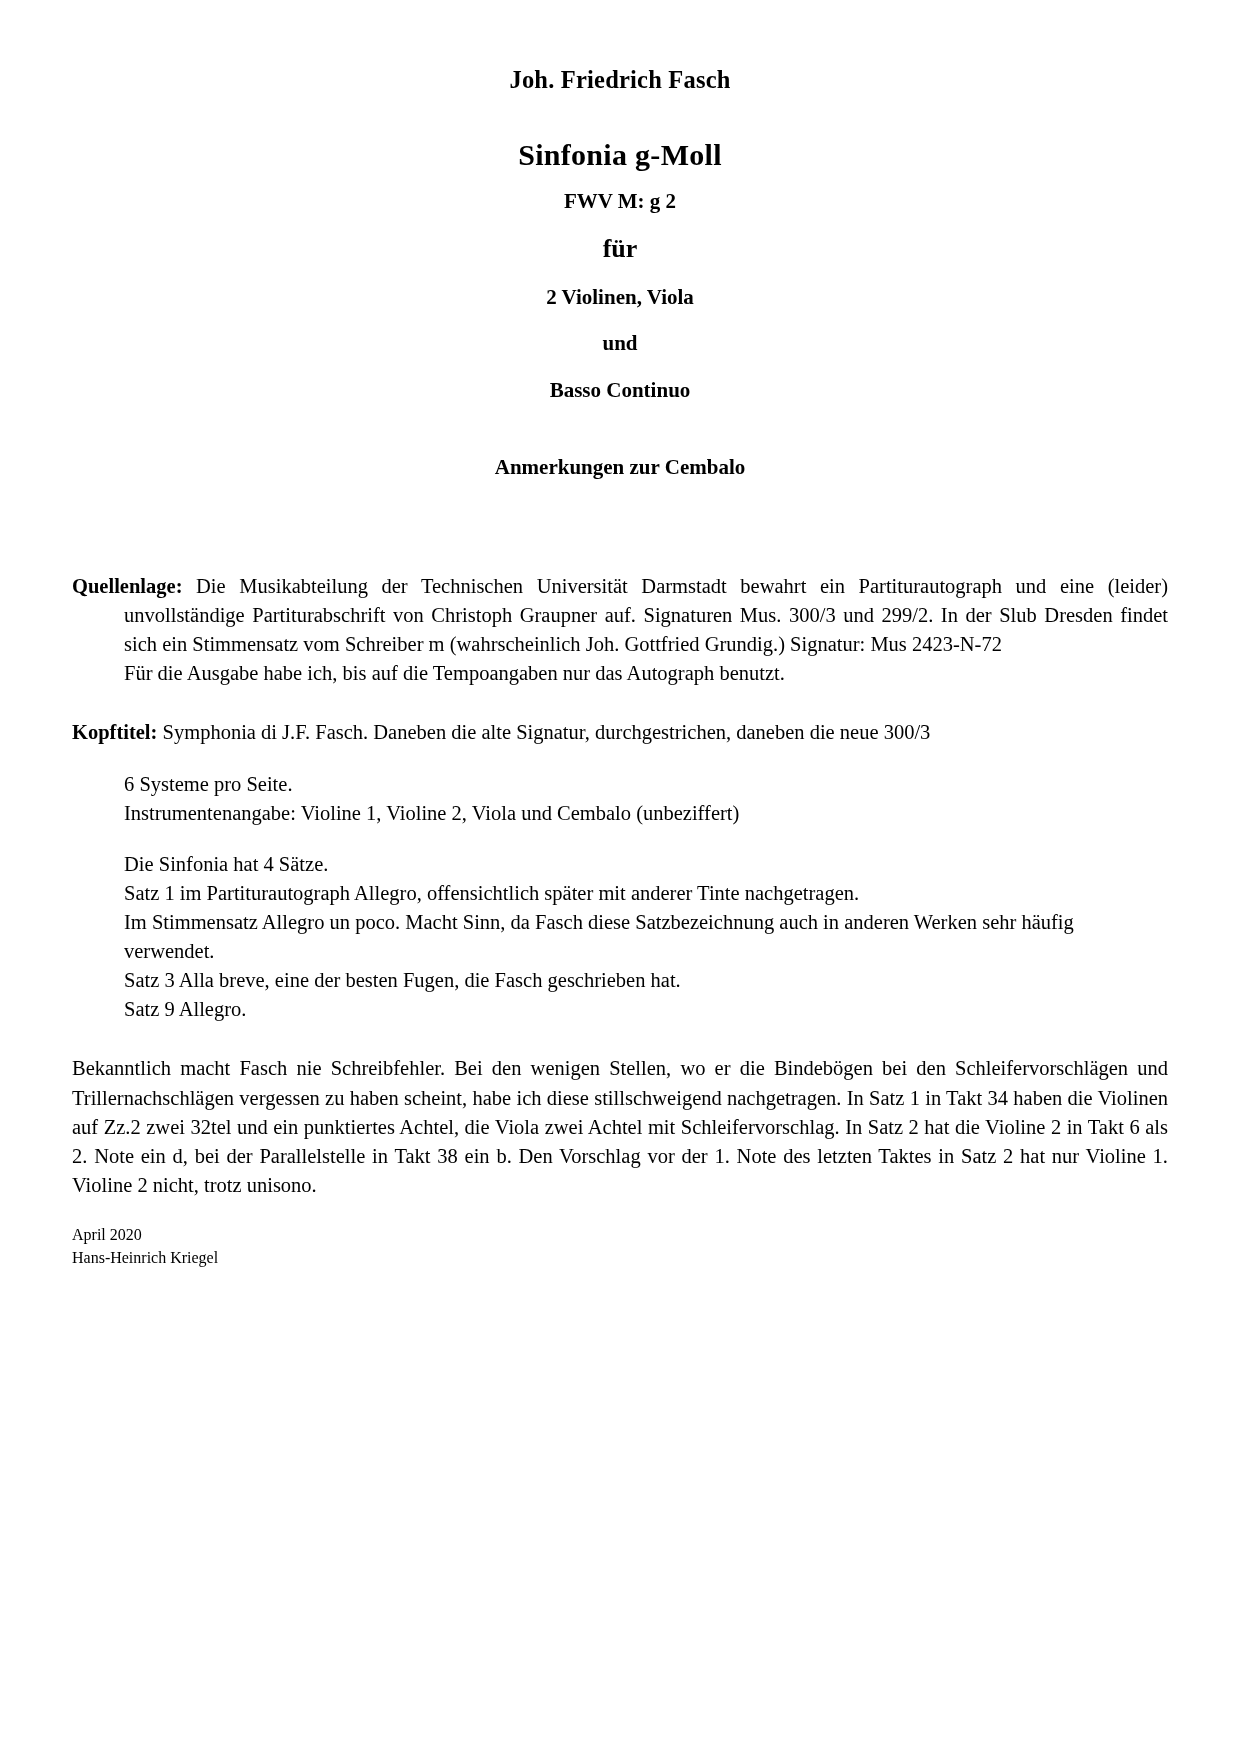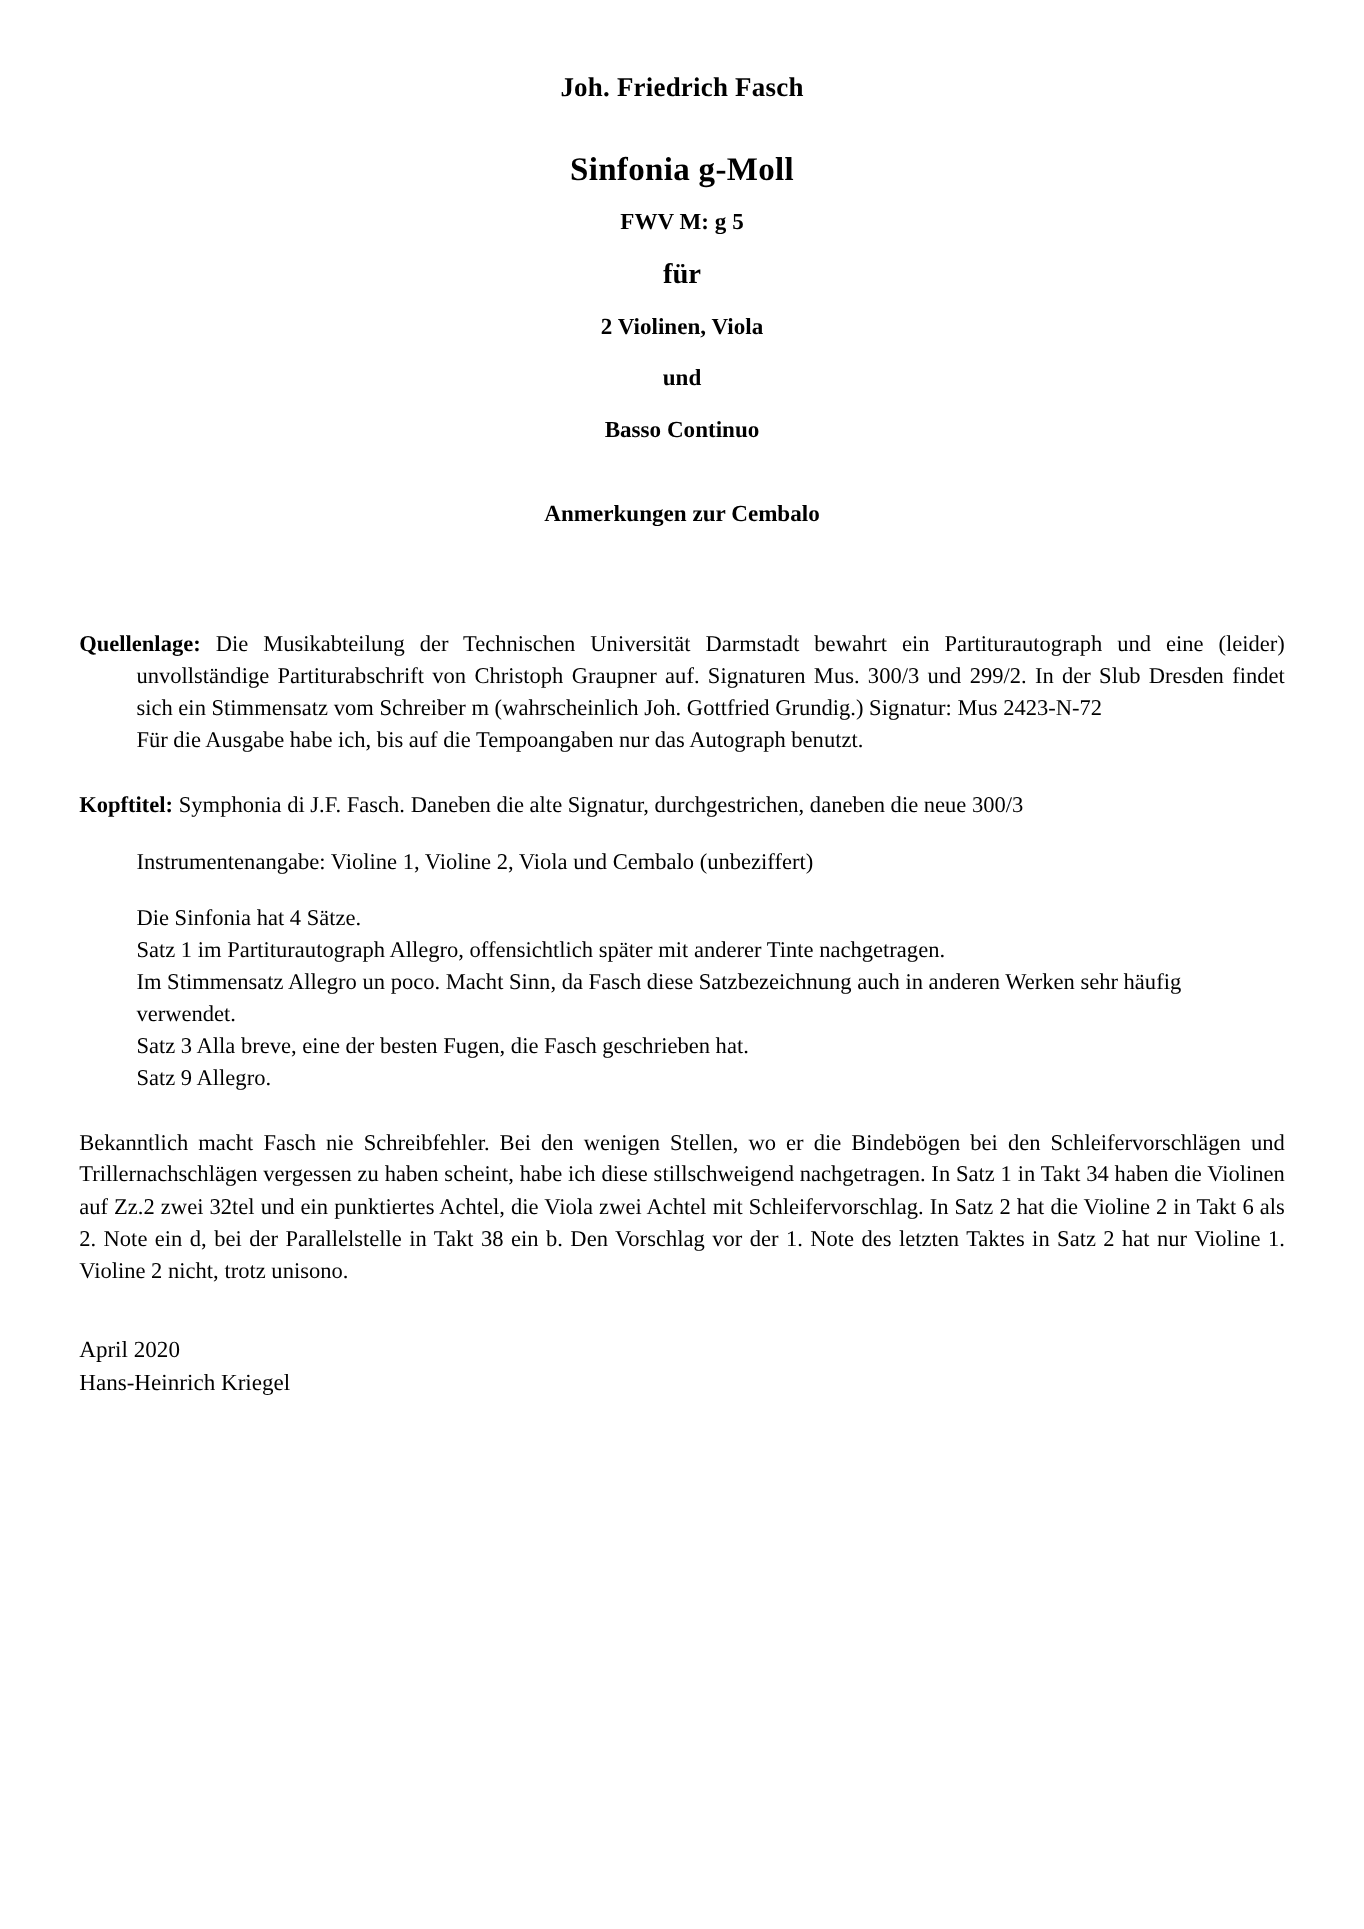--- a/index.html
+++ b/index.html
@@ -81,34 +81,34 @@
   }
   .indented {
     padding-left: 52px;
   }
   .gap-lg { height: 30px; }
   .gap-md { height: 22px; }
   b, .lbl { font-weight: bold; }
   .justify { text-align: justify; }
   .nojustify { text-align: left; }
   .signature {
-    margin-top: 42px;
-    font-size: 21px;
+    margin-top: 24px;
+    font-size: 16px;
     line-height: 1.42;
   }
 </style>
 </head>
 <body>
 
 <div class="page">
 
   <div class="titleblock">
     <div class="composer">Joh. Friedrich Fasch</div>
     <div class="worktitle">Sinfonia g-Moll</div>
-    <div class="catalog">FWV M: g 5</div>
+    <div class="catalog">FWV M: g 2</div>
     <div class="fuer">für</div>
     <div class="scoring1">2 Violinen, Viola</div>
     <div class="und">und</div>
     <div class="scoring2">Basso Continuo</div>
     <div class="sectionhead">Anmerkungen zur Cembalo</div>
   </div>
 
   <div class="body">
 
     <div class="para hanging">
@@ -117,20 +117,21 @@
     <div class="para indented nojustify">Für die Ausgabe habe ich, bis auf die Tempoangaben nur das Autograph benutzt.</div>
 
     <div class="gap-lg"></div>
 
     <div class="para nojustify">
       <span class="lbl">Kopftitel:</span><span> Symphonia di J.F. Fasch. Daneben die alte Signatur, durchgestrichen, daneben die neue 300/3</span>
     </div>
 
     <div class="gap-md"></div>
 
+    <div class="para indented nojustify">6 Systeme pro Seite.</div>
     <div class="para indented nojustify">Instrumentenangabe: Violine 1, Violine 2, Viola und Cembalo (unbeziffert)</div>
 
     <div class="gap-md"></div>
 
     <div class="para indented nojustify">Die Sinfonia hat 4 Sätze.</div>
     <div class="para indented nojustify">Satz 1 im Partiturautograph Allegro, offensichtlich später mit anderer Tinte nachgetragen.</div>
     <div class="para indented nojustify">Im Stimmensatz Allegro un poco. Macht Sinn, da Fasch diese Satzbezeichnung auch in anderen Werken sehr häufig verwendet.</div>
     <div class="para indented nojustify">Satz 3 Alla breve, eine der besten Fugen, die Fasch geschrieben hat.</div>
     <div class="para indented nojustify">Satz 9 Allegro.</div>
 

